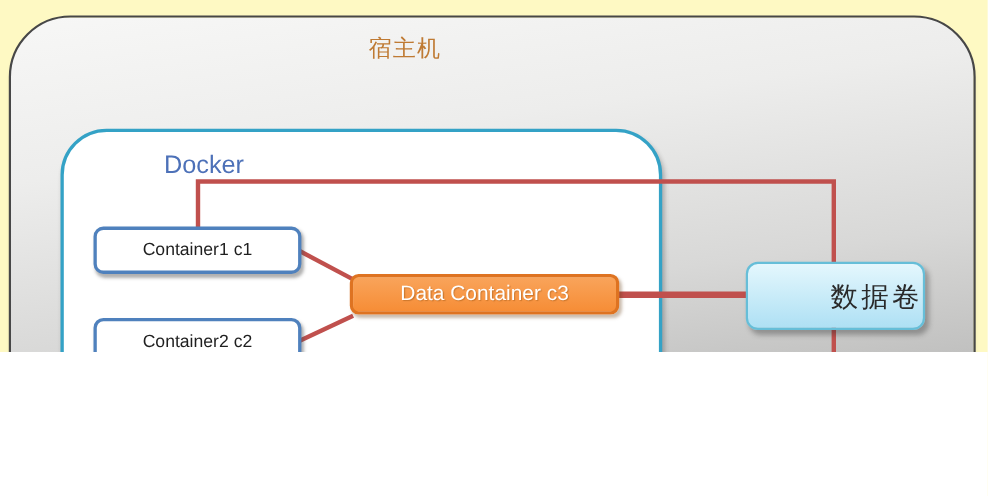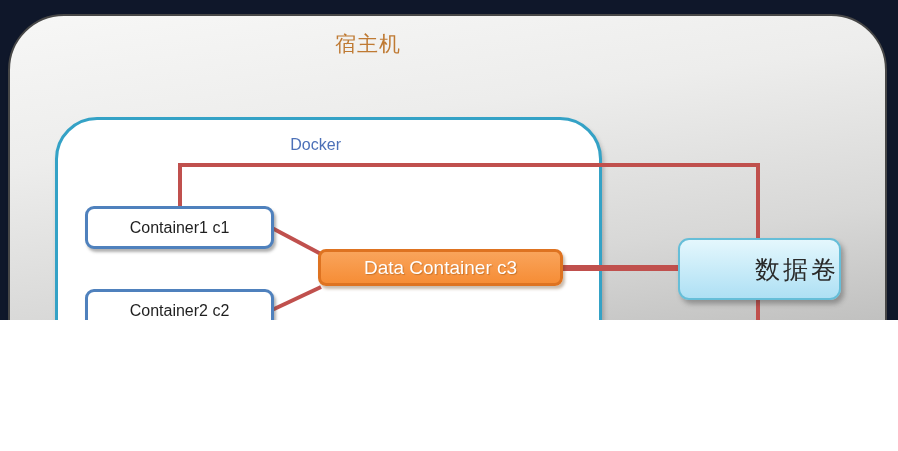--- a/index.html
+++ b/index.html
@@ -5,21 +5,21 @@
   html, body {
     margin: 0;
     padding: 0;
     background: #ffffff;
     font-family: "Liberation Sans", "DejaVu Sans", sans-serif;
   }
   .canvas {
     position: relative;
     width: 898px;
     height: 320px;
-    background: #0f172a;
+    background: #fef9c3;
     overflow: hidden;
   }
 
   
   .host-box {
     position: absolute;
     left: 8px; top: 14px;
     width: 875px; height: 416px;
     border: 2px solid #474747;
     border-radius: 56px;
@@ -41,24 +41,24 @@
     position: absolute;
     left: 55px; top: 117px;
     width: 541px; height: 288px;
     border: 3px solid #34a2c6;
     border-radius: 42px;
     background: #ffffff;
     box-shadow: 2px 4px 4px rgba(60,60,60,0.30);
   }
   .docker-label {
     position: absolute;
-    left: 161px; top: 136px;
+    left: 149px; top: 136px;
     width: 180px;
-    text-align: right;
-    font-size: 16px;
+    text-align: left;
+    font-size: 23px;
     color: #4d71b8;
   }
 
   
   .connectors {
     position: absolute;
     left: 0; top: 0;
     width: 898px; height: 451px;
     pointer-events: none;
   }

